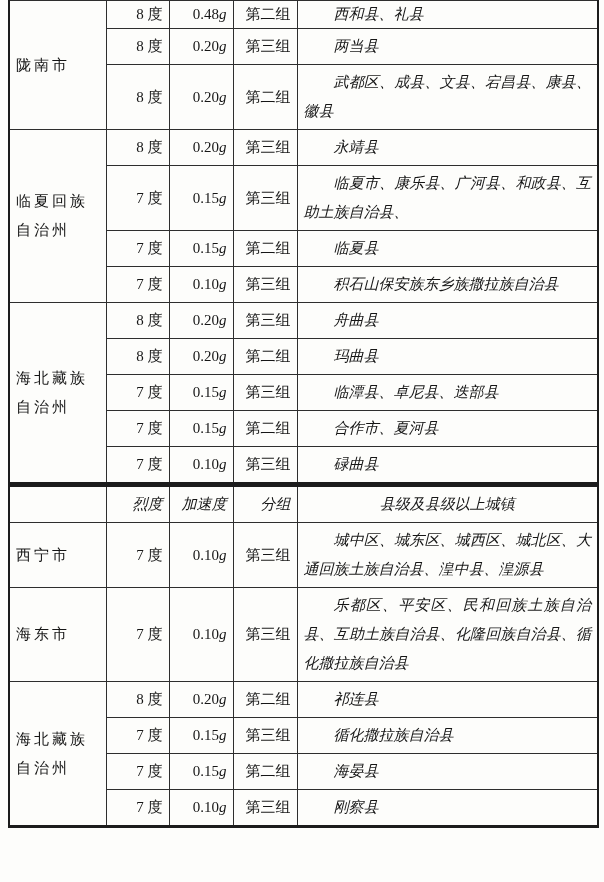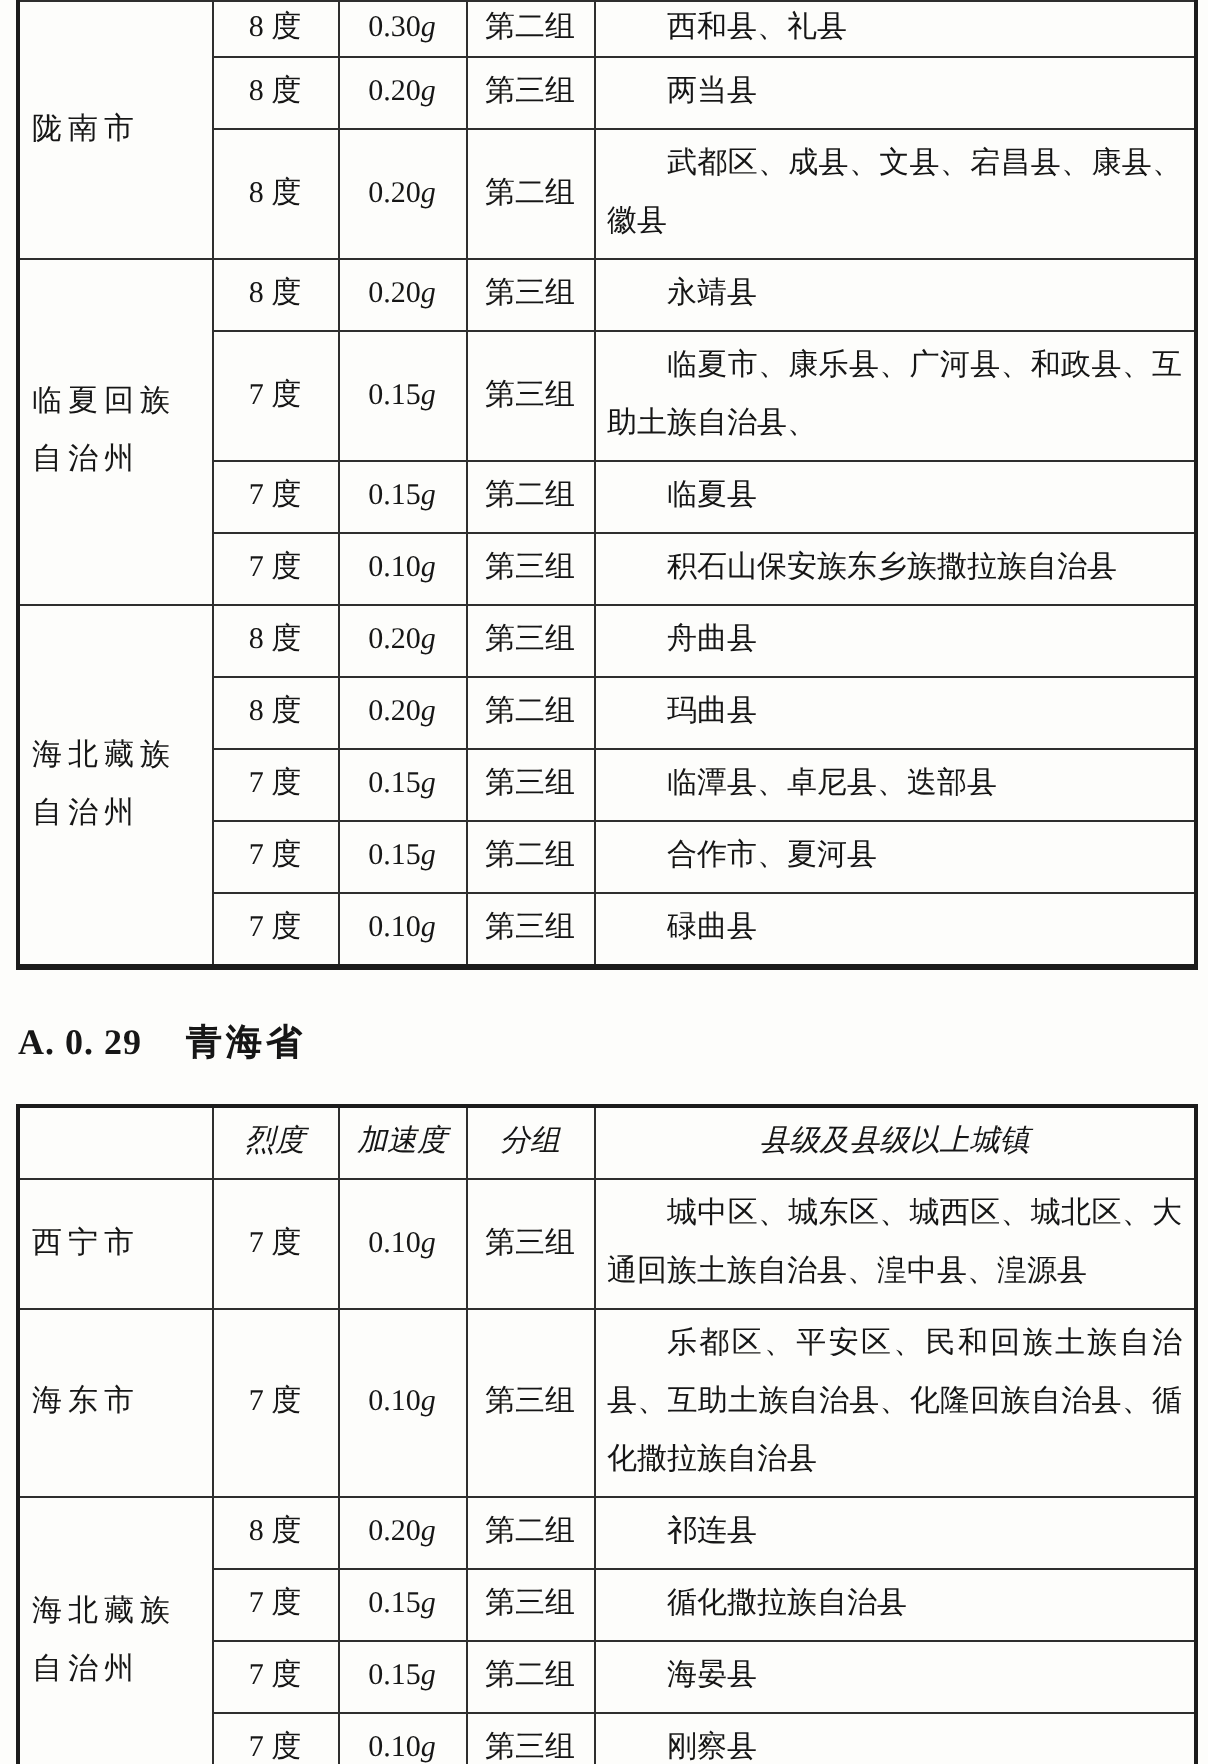--- a/index.html
+++ b/index.html
@@ -39,28 +39,29 @@
     overflow: hidden;
   }
   td.c-region {
     text-align: left;
     white-space: pre-line;
     letter-spacing: 3px;
     padding-left: 2px;
     padding-right: 2px;
   }
   td.c-mid, th.c-mid {
-    text-align: center;
+    text-align: right;
     padding-left: 2px;
     padding-right: 2px;
   }
   td.c-towns {
     text-align: justify;
     text-indent: 2em;
     padding: 4px 12px 4px 6px;
+    font-style: italic;
   }
   th.c-towns-head {
     text-align: center;
   }
   .accel-unit {
     font-style: italic;
     font-family: "Liberation Serif", serif;
   }
   table.t-continued tbody tr:first-child td {
     line-height: 25px;
@@ -98,21 +99,21 @@
       <col style="width:97px">
       <col style="width:63px">
       <col style="width:64px">
       <col style="width:64px">
       <col style="width:301px">
     </colgroup>
     <tbody>
         <tr>
           <td class="c-region" rowspan="3">陇南市</td>
           <td class="c-mid">8 度</td>
-          <td class="c-mid"><span>0.30</span><span class="accel-unit">g</span></td>
+          <td class="c-mid"><span>0.48</span><span class="accel-unit">g</span></td>
           <td class="c-mid">第二组</td>
           <td class="c-towns">西和县、礼县</td>
         </tr>
         <tr>
           <td class="c-mid">8 度</td>
           <td class="c-mid"><span>0.20</span><span class="accel-unit">g</span></td>
           <td class="c-mid">第三组</td>
           <td class="c-towns">两当县</td>
         </tr>
         <tr>
@@ -175,23 +176,20 @@
         </tr>
         <tr>
           <td class="c-mid">7 度</td>
           <td class="c-mid"><span>0.10</span><span class="accel-unit">g</span></td>
           <td class="c-mid">第三组</td>
           <td class="c-towns">碌曲县</td>
         </tr>
       </tbody>
   </table>
 
-  <div class="section-title">
-    <span class="sec-num">A. 0. 29</span><span class="sec-name">青海省</span>
-  </div>
 
   <table class="seismic-table">
     <colgroup>
       <col style="width:97px">
       <col style="width:63px">
       <col style="width:64px">
       <col style="width:64px">
       <col style="width:301px">
     </colgroup>
     <thead>

